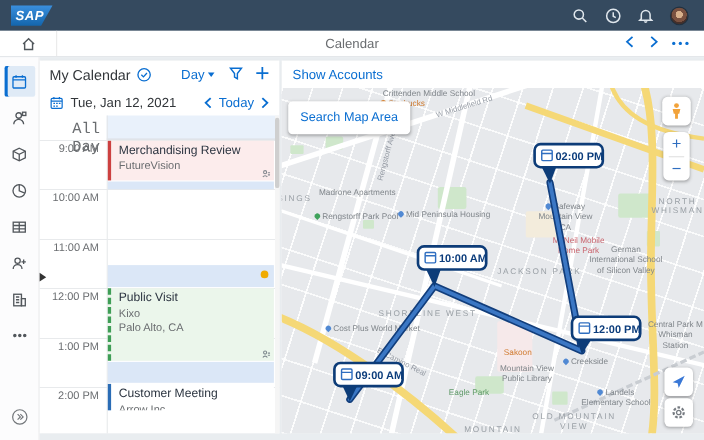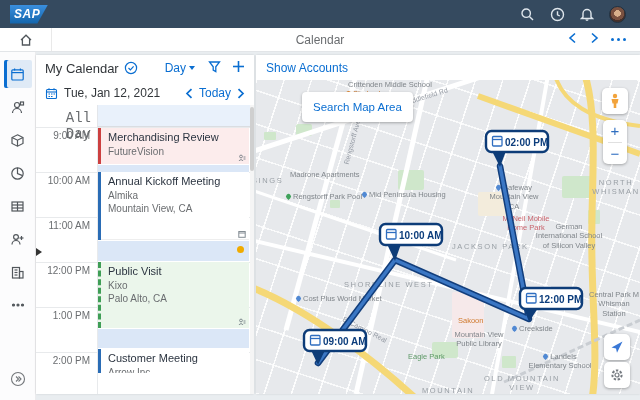--- a/index.html
+++ b/index.html
@@ -99,21 +99,21 @@
   .lbl { position:absolute; font-size:7.5px; color:#80868b; white-space:nowrap; z-index:2; line-height:1.25; }
   .lbl.wrap { white-space:normal; text-align:center; }
   .lbl.region { color:#9aa0a6; letter-spacing:1.6px; font-size:7.5px; }
   .lbl.street { color:#959ba4; font-size:7px; }
   .lbl.park { color:#5f9a68; }
   .lbl.red { color:#c9656e; }
   .lbl.orange { color:#d07a2e; }
   .lbl .dot { display:inline-block; width:5px; height:5px; border-radius:50% 50% 50% 0; transform:rotate(-45deg); margin-right:2px; }
   .dot.blue { background:#5189d3; } .dot.green { background:#3fa25b; } .dot.orangebg { background:#e08a37; border-radius:50%; transform:none; }
   .search-area-btn { position:absolute; left:6px; top:12px; z-index:4; background:#fff; color:#0a6ed1;
-    font-size:11.5px; padding:9px 11px; border-radius:4px; box-shadow:0 1px 3px rgba(0,0,0,.3); cursor:pointer;margin-left:40px; }
+    font-size:11.5px; padding:9px 11px; border-radius:4px; box-shadow:0 1px 3px rgba(0,0,0,.3); cursor:pointer; }
   .mctl { position:absolute; z-index:4; background:#fff; border-radius:5px; box-shadow:0 1px 3px rgba(0,0,0,.3);
     display:flex; align-items:center; justify-content:center; cursor:pointer; }
   .pegman { right:12px; top:8px; width:26px; height:26px; }
   .zoomctl { right:13px; top:40px; width:24px; height:44px; flex-direction:column; }
   .zoomctl .zi { color:#2f6ec0; font-size:15px; line-height:1; width:100%; text-align:center; flex:1; display:flex; align-items:center; justify-content:center; cursor:pointer; }
   .zoomctl .zdiv { width:14px; height:1px; background:#e0e0e0; }
   .navbtn { right:10px; top:254px; width:26px; height:26px; }
   .gearbtn { right:10px; top:282px; width:26px; height:26px; }
 </style>
 </head>
@@ -315,31 +315,20 @@
           <div class="s">FutureVision</div>
           <span class="corner">
             <svg width="8" height="8" viewBox="0 0 8 8">
                 <circle cx="3" cy="2.5" r="1.4"></circle>
                 <path d="M1 7 A2.2 2.2 0 0 1 5 7"></path>
                 <line x1="5.5" y1="3" x2="7.5" y2="3"></line>
                 <line x1="5.5" y1="5" x2="7.5" y2="5"></line>
               </svg>
             </span>
         </div>
-        <div class="evt evt-kick">
-          <div class="t">Annual Kickoff Meeting</div>
-          <div class="s">Almika</div>
-          <div class="s">Mountain View, CA</div>
-          <span class="corner">
-            <svg width="8" height="8" viewBox="0 0 8 8">
-                <rect x="0.8" y="1.5" width="6.4" height="5.8"></rect>
-                <line x1="0.8" y1="3" x2="7.2" y2="3"></line>
-              </svg>
-            </span>
-        </div>
         <div class="evt evt-store">
           <div class="t">Public Visit</div>
           <div class="s">Kixo</div>
           <div class="s">Palo Alto, CA</div>
           <span class="corner">
             <svg width="8" height="8" viewBox="0 0 8 8">
                 <circle cx="3" cy="2.5" r="1.4"></circle>
                 <path d="M1 7 A2.2 2.2 0 0 1 5 7"></path>
                 <line x1="5.5" y1="3" x2="7.5" y2="3"></line>
                 <line x1="5.5" y1="5" x2="7.5" y2="5"></line>

